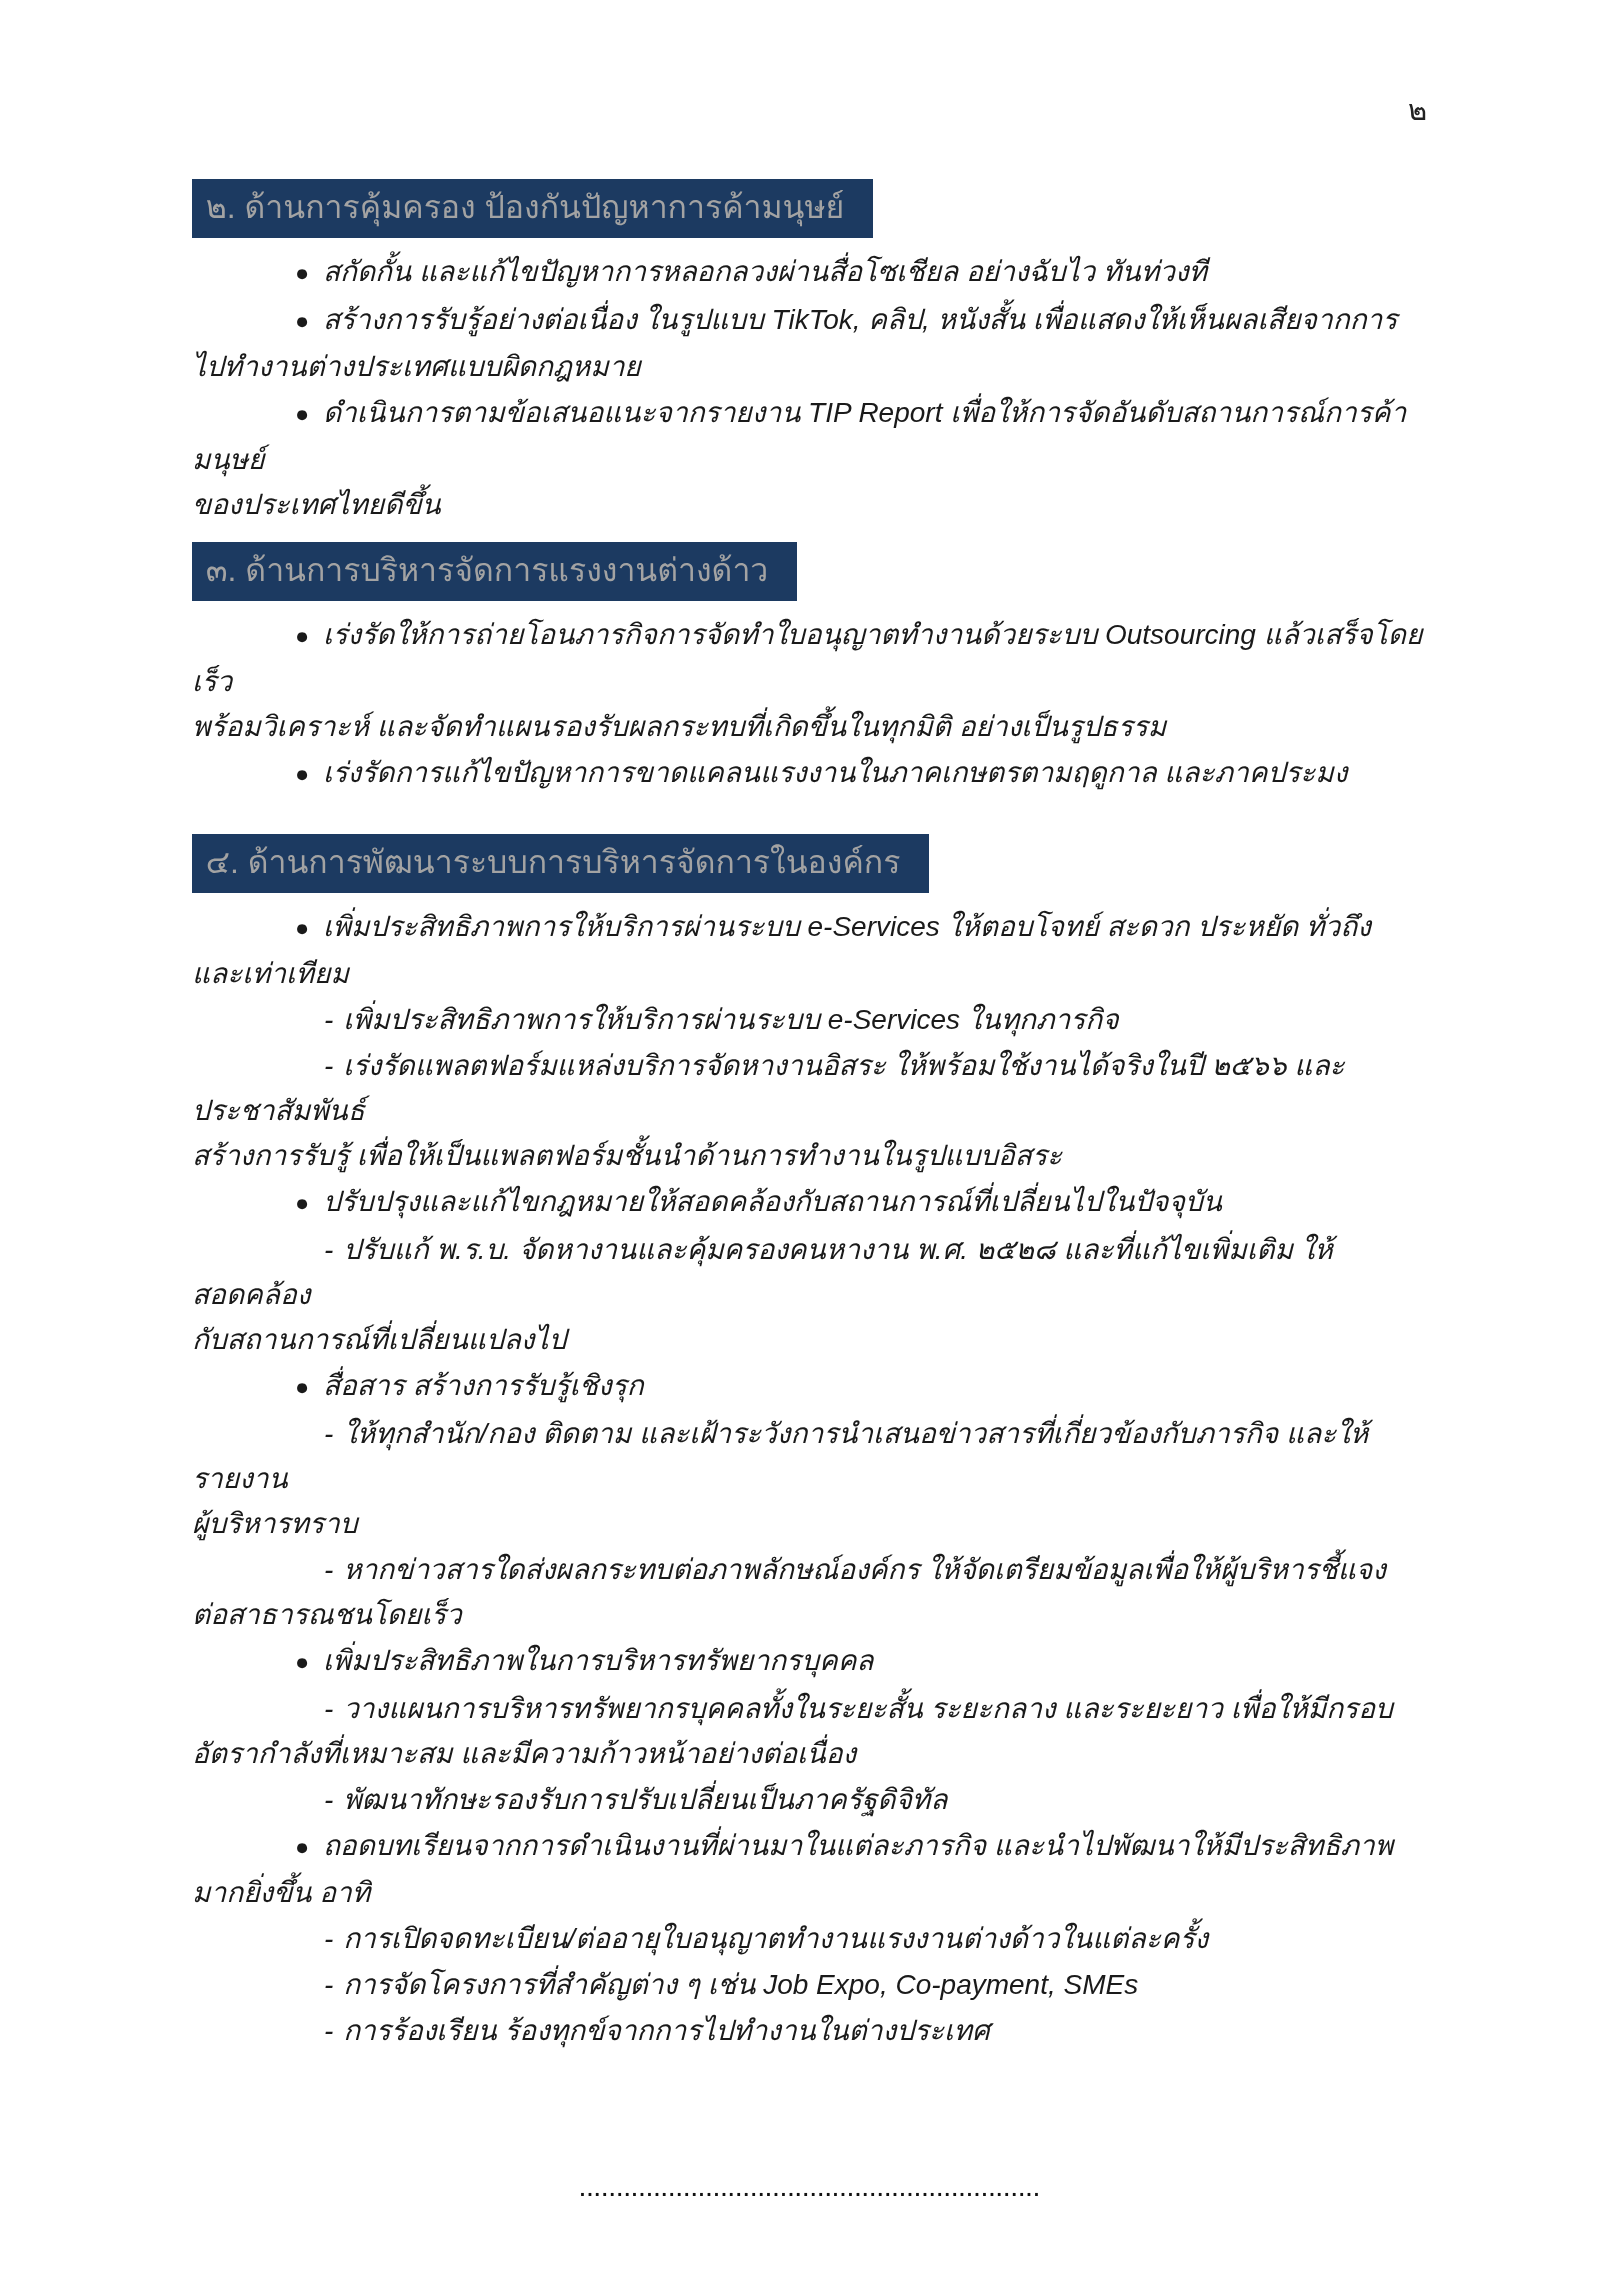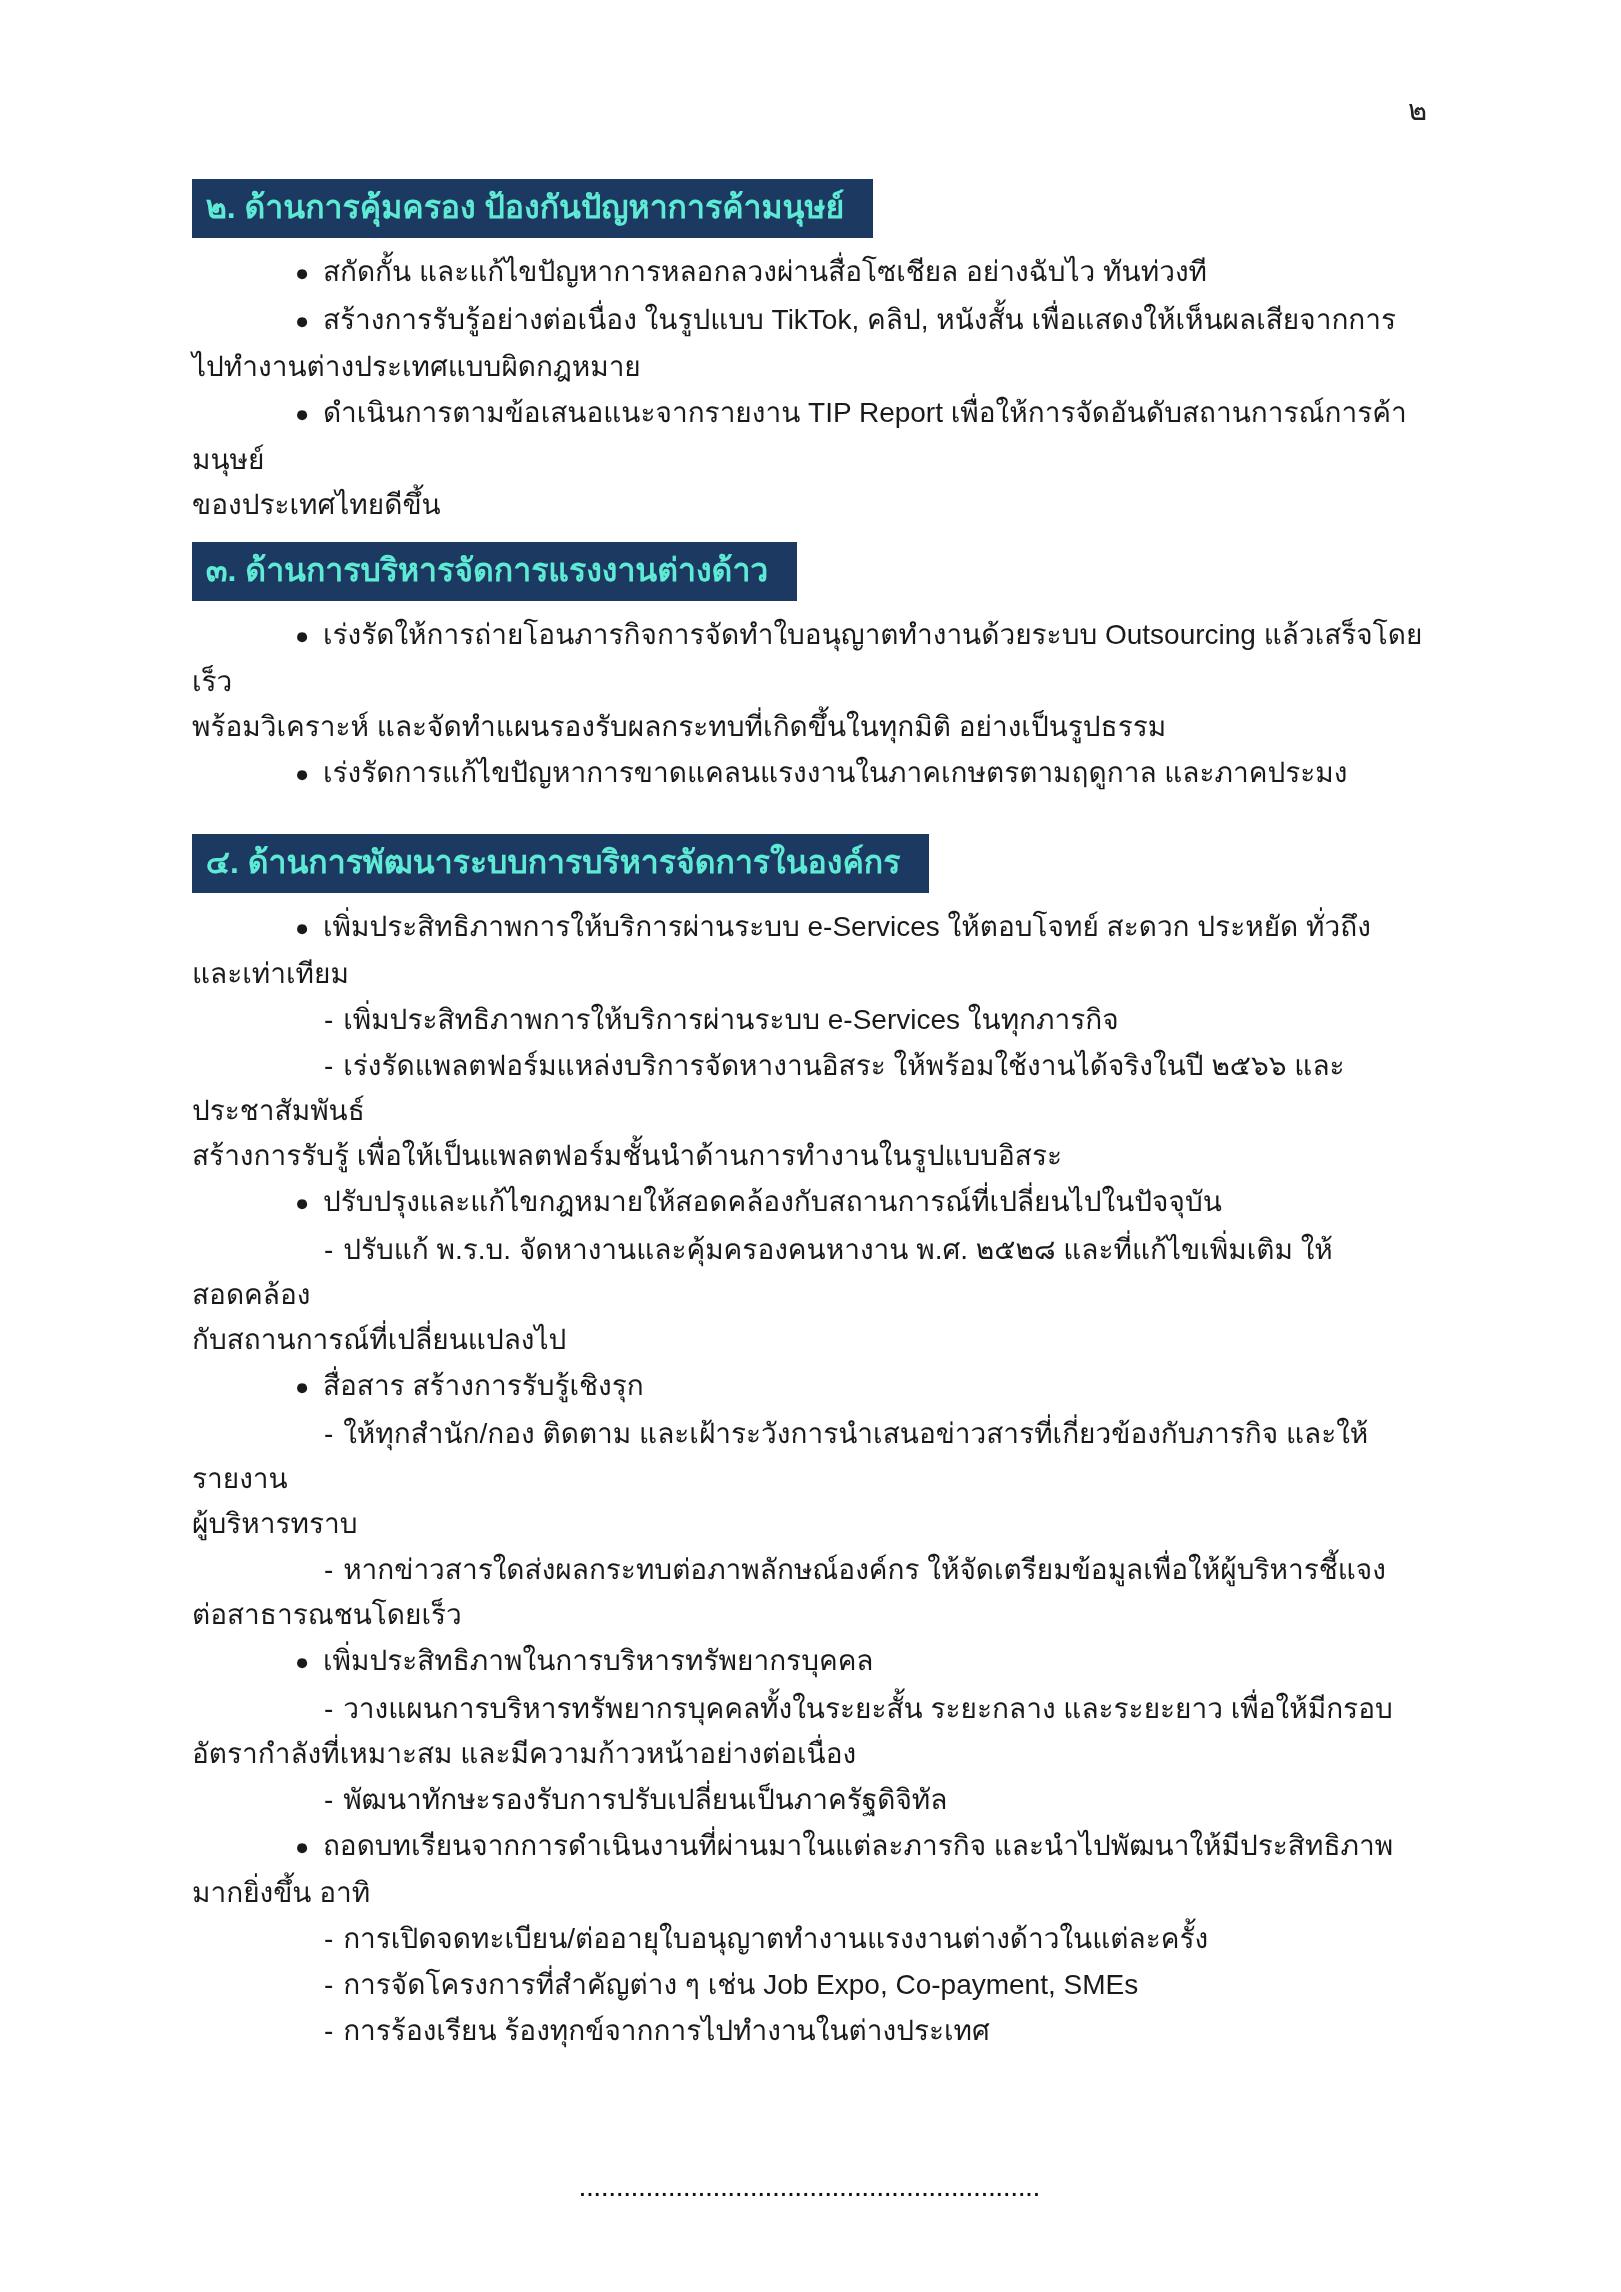--- a/index.html
+++ b/index.html
@@ -15,32 +15,33 @@
     position:absolute;top:94px;right:194px;
     font-size:29px;line-height:33px;color:#222;
   }
   .content{padding:179px 182px 0 192px;}
   .section{margin:0;}
   .section + .section{margin-top:15.7px;}
   .section.last{margin-top:37px;}
   .section-header{
     display:inline-block;
     background:#1c3a61;
-    color:#5eead4;
-    font-weight:bold;
+    color:#a3a3a3;
+    font-weight:normal;
     font-size:32px;
     line-height:57px;
     padding:0 29px 2px 13.7px;
     margin:0 0 9.8px 0;
   }
   .section p{
     margin:1px 0;
     font-size:28px;
     line-height:45px;
     color:#1a1a1a;
+    font-style:italic;
   }
   .section p.bullet{text-indent:103px;}
   .section p.dash{text-indent:132px;}
   .marker{display:inline;}
   p.bullet .marker{font-size:23.5px;padding-right:13.7px;}
   p.dash .marker{padding-right:9.8px;}
   .divider{
     text-align:center;
     margin-top:125px;
     font-size:19.6px;

